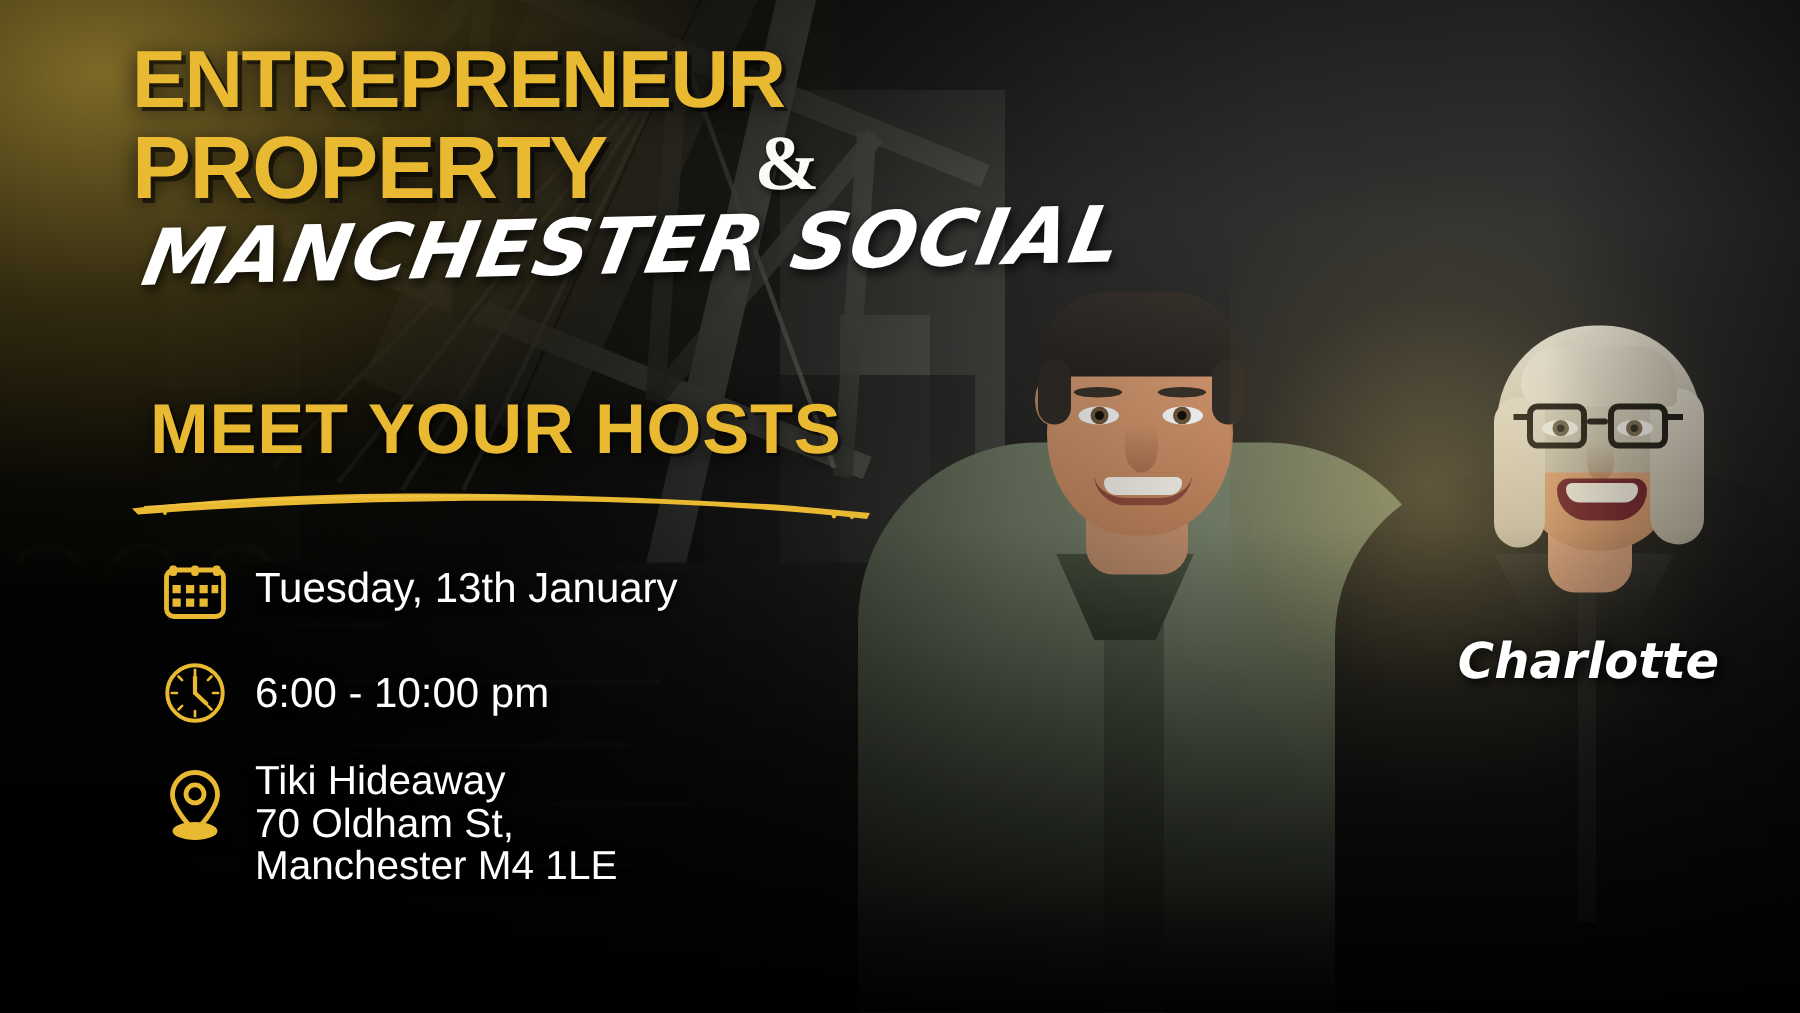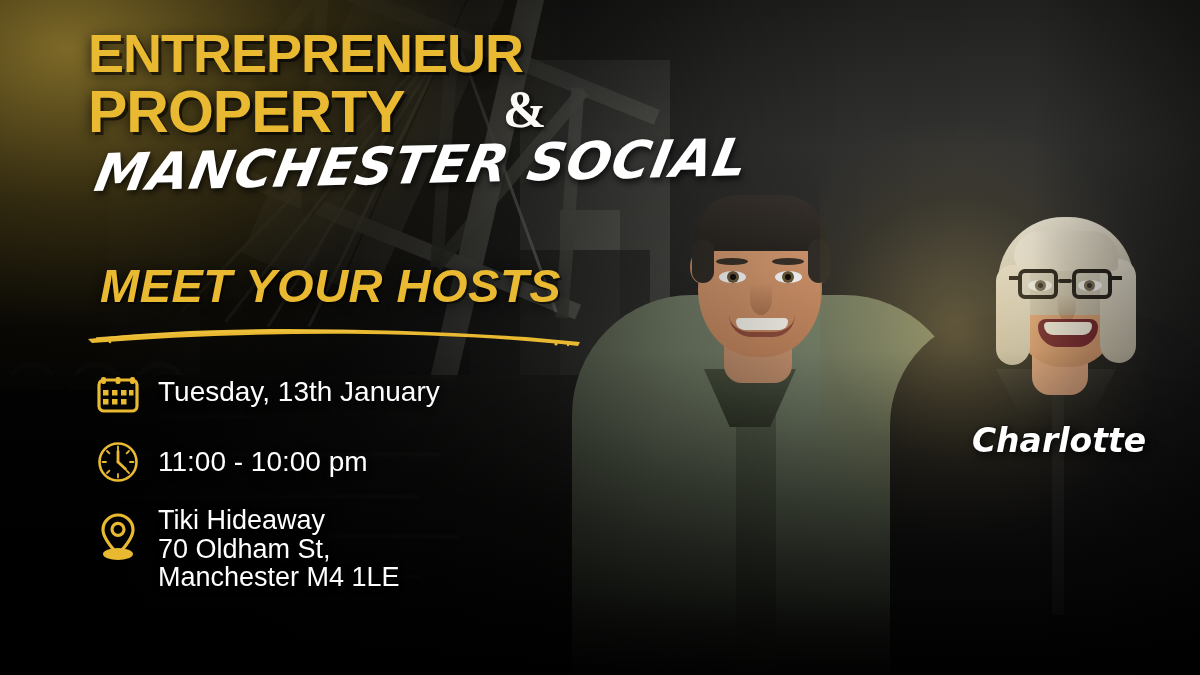--- a/index.html
+++ b/index.html
@@ -173,26 +173,25 @@
     text-shadow:2px 3px 7px rgba(0,0,0,.8);
     font-family:"DejaVu Sans", sans-serif;
   }
 
   
   .subhead{
     position:absolute; left:100px; top:258px;
     color:#e8b931; font-size:47px; font-weight:900; letter-spacing:.5px;
     text-shadow:2px 2px 0 rgba(0,0,0,.5), 0 3px 12px rgba(0,0,0,.75);
     white-space:nowrap;
-    font-style:italic;
   }
   .divider{ position:absolute; left:86px; top:326px; width:496px; height:22px; }
 
   
-  .details{ position:absolute; left:92px; top:366px; width:470px; }
+  .details{ position:absolute; left:104px; top:366px; width:470px; }
   .row{ display:flex; align-items:center; margin-bottom:18px; }
   .row .ico{
     width:52px; min-width:52px; height:52px;
     display:flex; align-items:center; justify-content:center;
   }
   .row .txt{
     color:#ffffff; font-size:28px; font-weight:400; line-height:1.02;
     margin-left:14px; text-shadow:0 2px 7px rgba(0,0,0,.9);
     white-space:pre-line;
   }
@@ -436,21 +435,21 @@
             <line x1="34" y1="22" x2="37.5" y2="22"></line>
             <line x1="11" y1="11" x2="13.4" y2="13.4"></line>
             <line x1="30.6" y1="30.6" x2="33" y2="33"></line>
             <line x1="33" y1="11" x2="30.6" y2="13.4"></line>
             <line x1="13.4" y1="30.6" x2="11" y2="33"></line>
           </g>
           <line x1="22" y1="22" x2="22" y2="11.5" stroke="#E8B931" stroke-width="2.8" stroke-linecap="round"></line>
           <line x1="22" y1="22" x2="29.5" y2="29" stroke="#E8B931" stroke-width="2.8" stroke-linecap="round"></line>
         </svg>
       </div>
-      <div class="txt">11:00 - 10:00 pm</div>
+      <div class="txt">6:00 - 10:00 pm</div>
     </div>
 
     <div class="row" id="row-location">
       <div class="ico">
         <svg width="44" height="50" viewBox="0 0 44 50" xmlns="http://www.w3.org/2000/svg">
           <ellipse cx="22" cy="43" rx="15" ry="6" fill="#E8B931"></ellipse>
           <path d="M22 4 C13.7 4 7 10.6 7 18.8 C7 28.5 19 40 22 43.5 C25 40 37 28.5 37 18.8 C37 10.6 30.3 4 22 4 Z" fill="none" stroke="#E8B931" stroke-width="3.2" stroke-linejoin="round"></path>
           <circle cx="22" cy="18.3" r="6" fill="none" stroke="#E8B931" stroke-width="3.2"></circle>
         </svg>
       </div>

